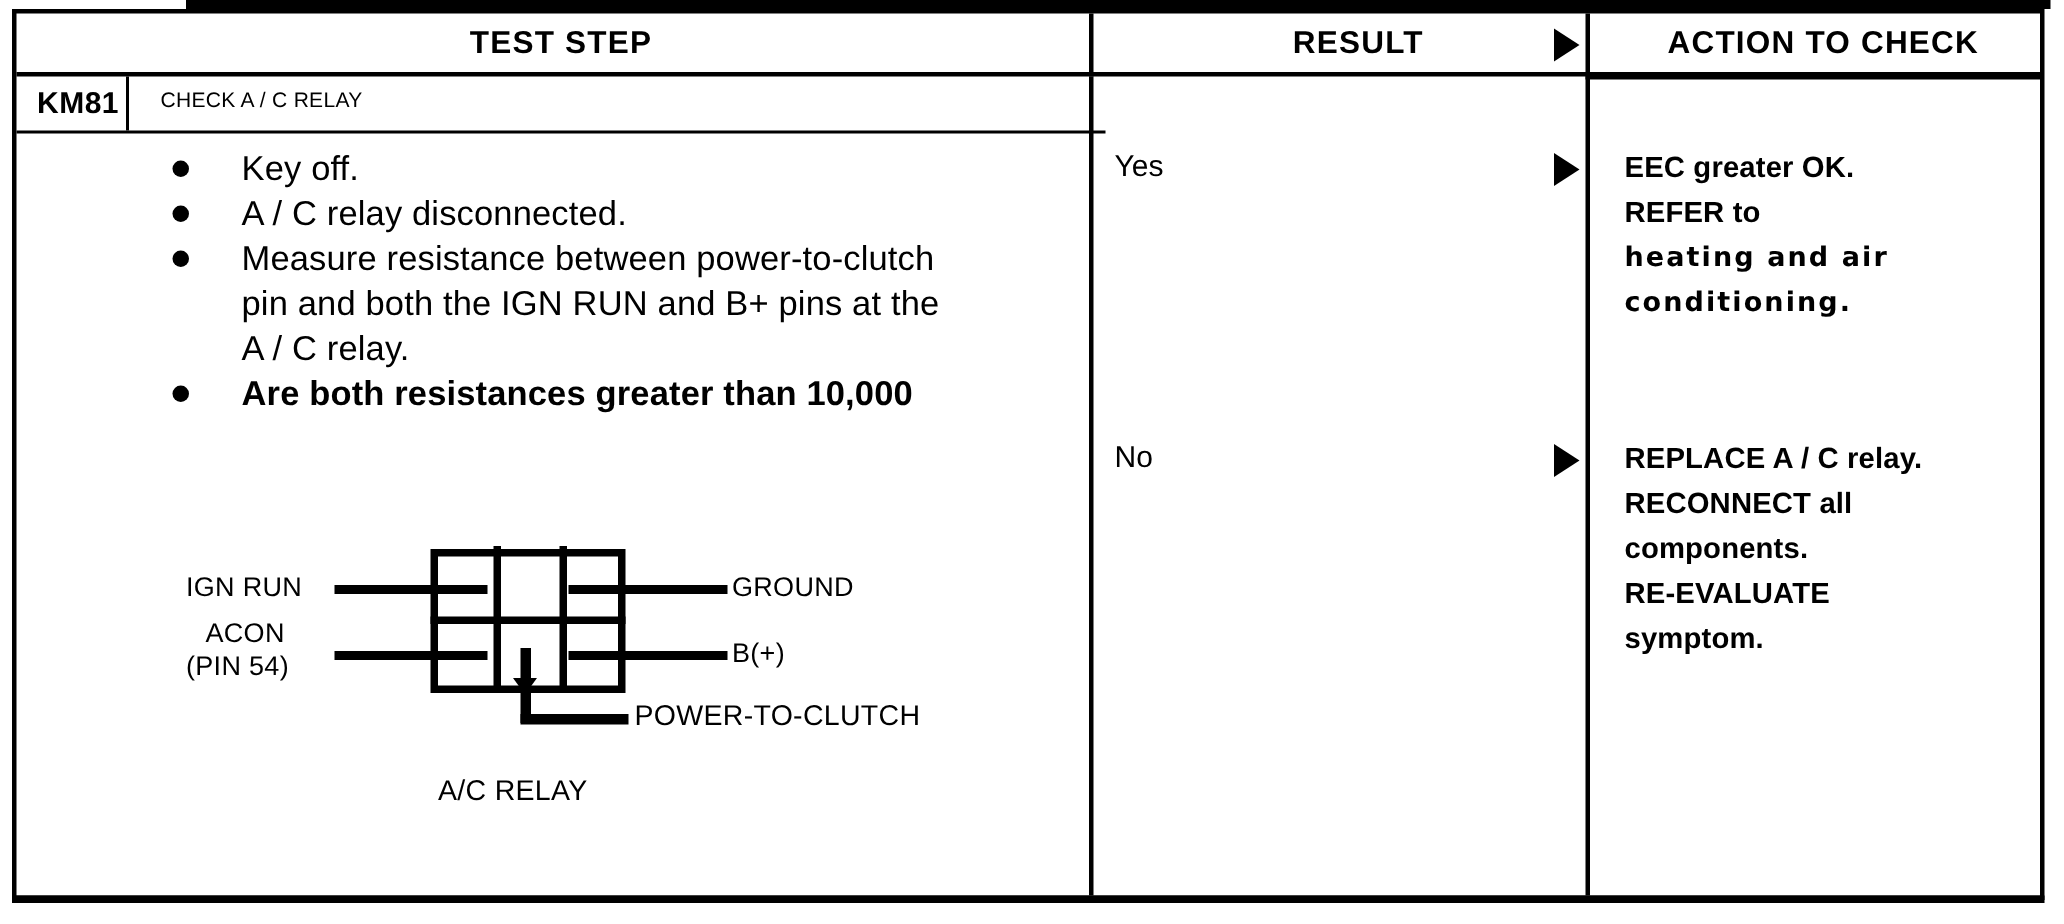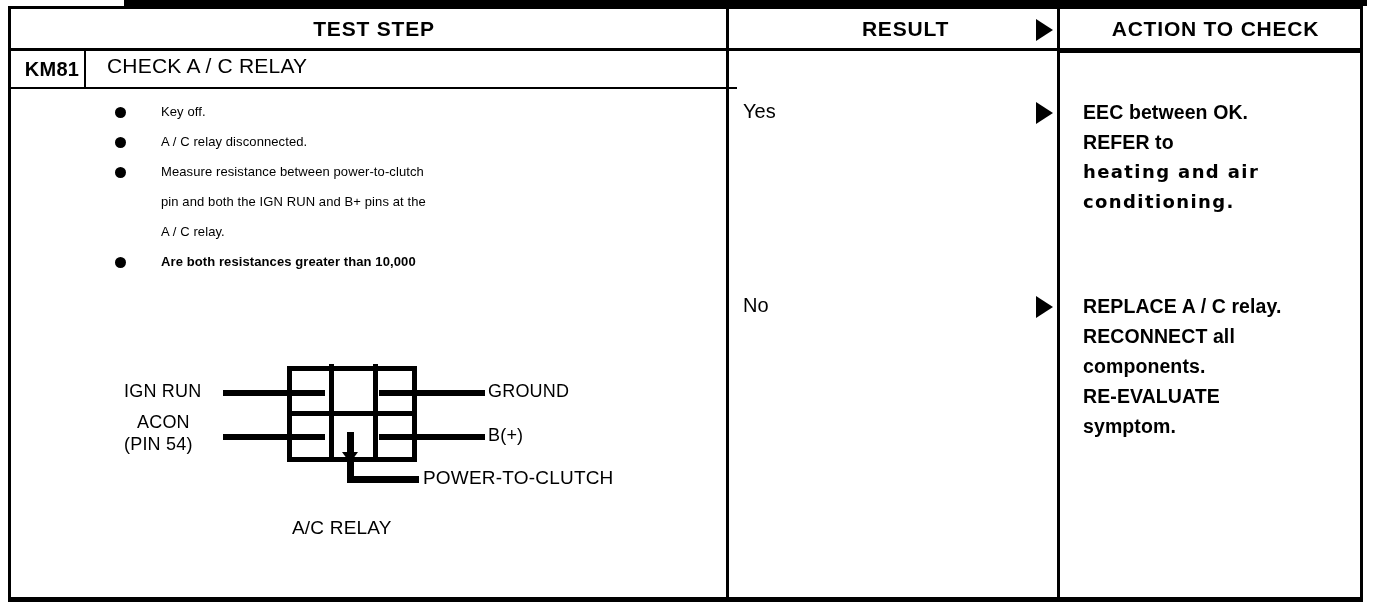--- a/index.html
+++ b/index.html
@@ -132,21 +132,21 @@
     height: 36px;
     background: #000;
   }
   .step-title {
     position: absolute;
     left: 96px;
     top: 0px;
     height: 29px;
     display: flex;
     align-items: center;
-    font-size: 21px;
+    font-size: 14px;
     letter-spacing: 0.2px;
   }
   .steprow-underline {
     position: absolute;
     left: 11px;
     top: 87px;
     width: 726px;
     height: 2px;
     background: #000;
   }
@@ -175,21 +175,21 @@
     list-style: none;
     margin: 0;
     padding: 0;
     position: absolute;
     left: 104px;
     top: 8px;
     width: 600px;
   }
   ul.bullets > li {
     position: relative;
-    font-size: 13px;
+    font-size: 23px;
     line-height: 30px;
     letter-spacing: 0.1px;
     margin-bottom: 0px;
     padding-left: 46px;
   }
   ul.bullets > li .dot {
     position: absolute;
     left: 0px;
     top: 10px;
     width: 11px;
@@ -459,21 +459,21 @@
   <div class="result-col">
     <div class="result-entry result-yes">Yes</div>
     <div class="result-entry result-no">No</div>
     <div class="result-arrow arrow-yes"></div>
     <div class="result-arrow arrow-no"></div>
   </div>
 
   <div class="action-col">
 
     <div class="action-block action-yes">
-      <div class="action-line strong">EEC between OK.</div>
+      <div class="action-line strong">EEC greater OK.</div>
       <div class="action-line strong">REFER to</div>
       <div class="action-line thin">heating and air</div>
       <div class="action-line thin">conditioning.</div>
     </div>
 
     <div class="action-block action-no">
       <div class="action-line strong">REPLACE A / C relay.</div>
       <div class="action-line strong">RECONNECT all</div>
       <div class="action-line strong">components.</div>
       <div class="action-line strong">RE-EVALUATE</div>

